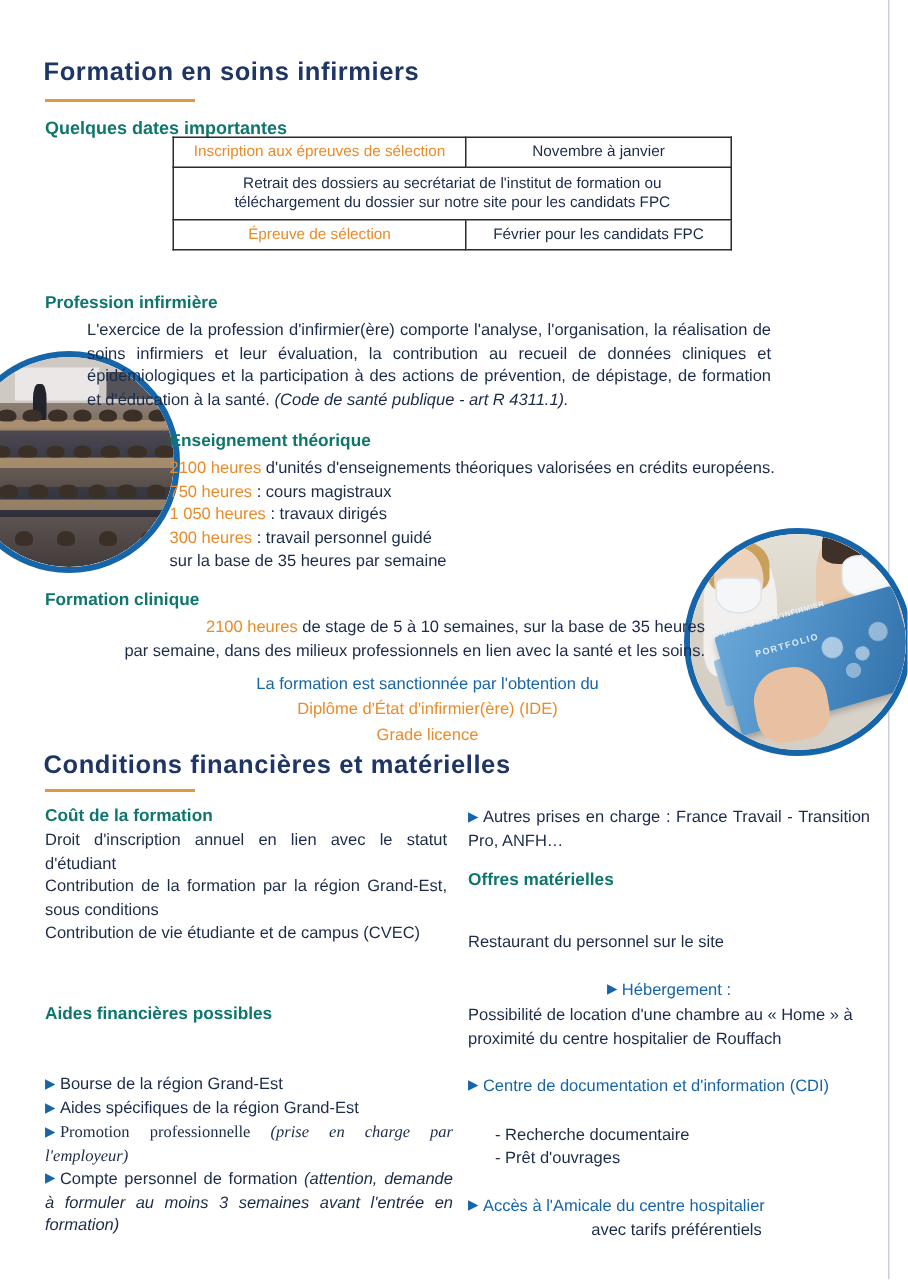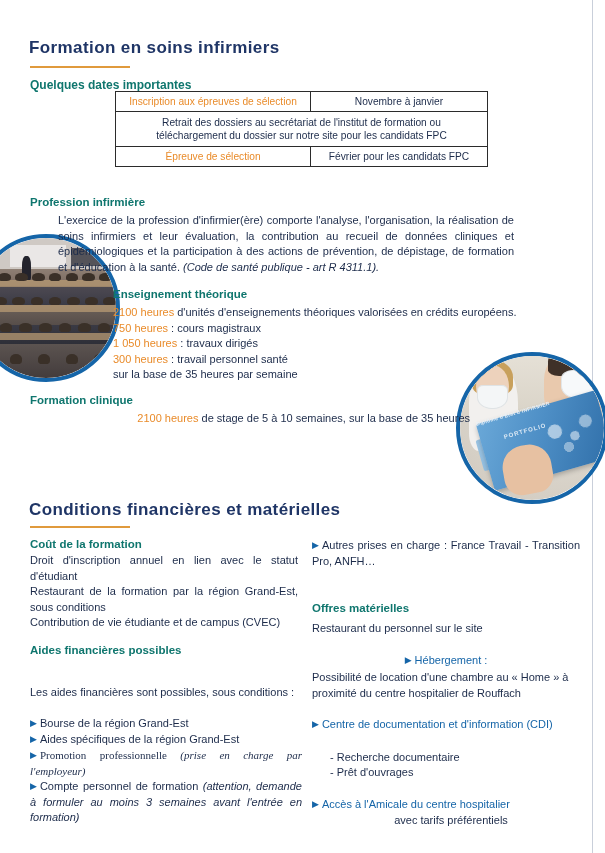--- a/index.html
+++ b/index.html
@@ -403,21 +403,21 @@
     <div>
       <span class="orange">2100 heures</span><span> d'unités d'enseignements théoriques valorisées en crédits européens.</span>
     </div>
     <div>
       <span class="orange">750 heures</span><span> : cours magistraux</span>
     </div>
     <div>
       <span class="orange">1 050 heures</span><span> : travaux dirigés</span>
     </div>
     <div>
-      <span class="orange">300 heures</span><span> : travail personnel santé</span>
+      <span class="orange">300 heures</span><span> : travail personnel guidé</span>
     </div>
     <div>sur la base de 35 heures par semaine</div>
   </div>
 
   <div class="photo" style="left:456px; top:352px; width:152px; height:152px;">
     <div class="inner">
       <div class="nurse-bg"></div>
       <div class="nurse-wall"></div>
       <div class="nurse-person-l"></div>
       <div class="nurse-hair-l"></div>
@@ -432,56 +432,61 @@
       <div class="portfolio-txt">Diplôme d'État d'INFIRMIER</div>
       <div class="portfolio-txt2">PORTFOLIO</div>
       <div class="hand"></div>
     </div>
   </div>
 
   <div class="sub-head" style="left:30px; top:394px;">Formation clinique</div>
 
   <div class="tb" style="left:30px; top:411px; width:440px;text-align:right;">
     <span class="orange">2100 heures</span><span> de stage de 5 à 10 semaines, sur la base de 35 heures</span><br>
-  </div>
-
+    <span>par semaine, dans des milieux professionnels en lien avec la santé et les soins.</span>
+  </div>
+
+  <div class="tb center" style="left:120px; top:448px; width:330px; line-height:17px;">
+    <div class="blue">La formation est sanctionnée par l'obtention du</div>
+    <div class="orange">Diplôme d'État d'infirmier(ère) (IDE)</div>
+    <div class="orange">Grade licence</div>
+  </div>
 
   <div class="section-head" style="left:29px; top:500px;">
     <span class="big">Conditions financières et matérielles</span>
   </div>
   <div class="rule" style="left:30px; top:526px; width:100px;"></div>
 
   <div class="sub-head" style="left:30px; top:538px;">Coût de la formation</div>
 
   <div class="tb just" style="left:30px; top:553px; width:268px;">Droit d'inscription annuel en lien avec le statut d'étudiant</div>
-  <div class="tb just" style="left:30px; top:584px; width:268px;">Restaurant de la formation par la région Grand-Est, sous conditions</div>
+  <div class="tb just" style="left:30px; top:584px; width:268px;">Contribution de la formation par la région Grand-Est, sous conditions</div>
   <div class="tb just" style="left:30px; top:615px; width:268px;">Contribution de vie étudiante et de campus (CVEC)</div>
 
-  <div class="sub-head" style="left:30px; top:644px;text-align:center;">Aides financières possibles</div>
-
-  <div class="tb just" style="left:30px; top:685px; width:268px;">Les aides financières sont possibles, sous conditions :</div>
+  <div class="sub-head" style="left:30px; top:670px;text-align:center;">Aides financières possibles</div>
+
 
   <div class="tb" style="left:30px; top:716px; width:272px;">
     <span class="tri">▶</span><span>Bourse de la région Grand-Est</span>
   </div>
   <div class="tb" style="left:30px; top:732px; width:272px;">
     <span class="tri">▶</span><span>Aides spécifiques de la région Grand-Est</span>
   </div>
   <div class="tb just" style="left:30px; top:748px; width:272px;font-family:Liberation Serif, serif;">
     <span class="tri">▶</span><span>Promotion professionnelle </span><span class="ital">(prise en charge par l'employeur)</span>
   </div>
   <div class="tb just" style="left:30px; top:779px; width:272px;">
     <span class="tri">▶</span><span>Compte personnel de formation </span><span class="ital">(attention, demande à formuler au moins 3 semaines avant l'entrée en formation)</span>
   </div>
 
   <div class="tb just" style="left:312px; top:538px; width:268px;">
     <span class="tri">▶</span><span>Autres prises en charge :  France Travail - Transition Pro, ANFH…</span>
   </div>
 
-  <div class="sub-head" style="left:312px; top:602px;">Offres matérielles</div>
+  <div class="sub-head" style="left:312px; top:581px;">Offres matérielles</div>
 
   <div class="tb" style="left:312px; top:621px; width:268px;">Restaurant du personnel sur le site</div>
 
   <div class="tb" style="left:312px; top:653px; width:268px;text-align:center;">
     <span class="tri">▶</span><span class="blue">Hébergement :</span>
   </div>
   <div class="tb" style="left:312px; top:670px; width:278px;">Possibilité de location d'une chambre au « Home » à proximité du centre hospitalier de Rouffach</div>
 
   <div class="tb" style="left:330px; top:750px; width:260px;">- Recherche documentaire</div>
   <div class="tb just" style="left:312px; top:717px; width:268px;">

